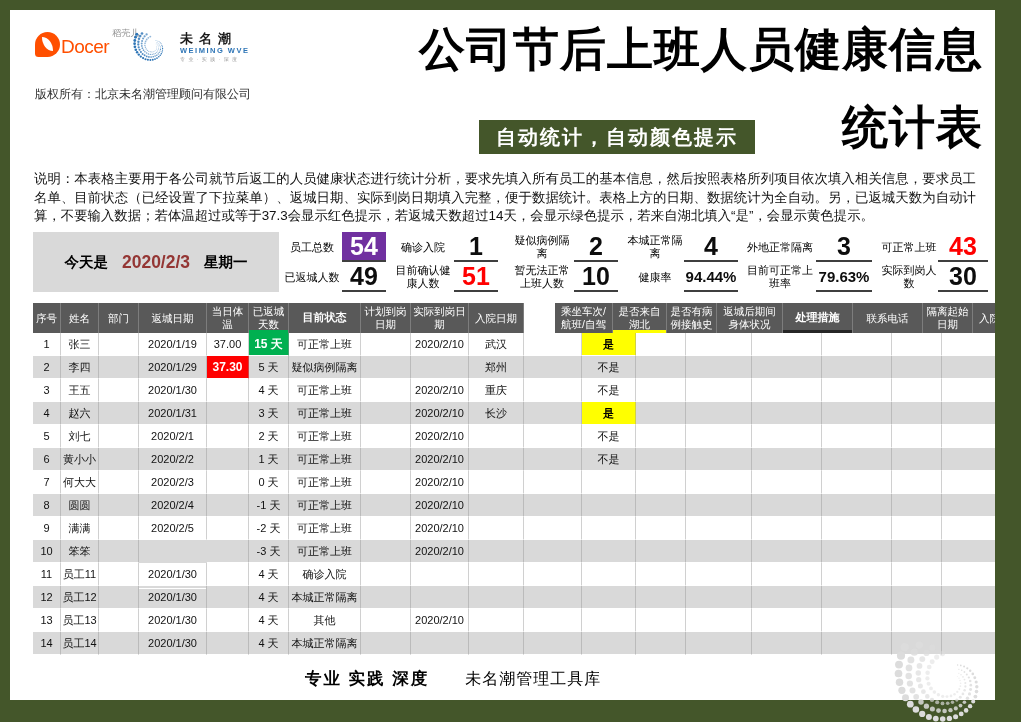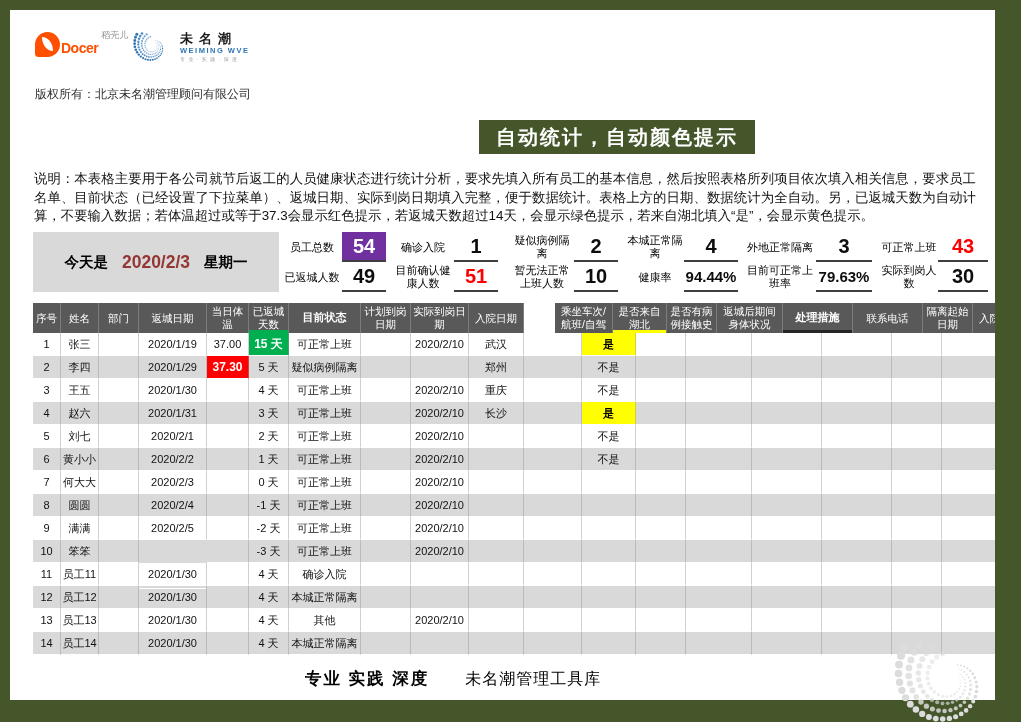--- a/index.html
+++ b/index.html
@@ -11,21 +11,21 @@
   .frame{position:absolute;inset:0;background:var(--frame,#44562A)}
   .page{position:absolute;left:10px;top:10px;width:985px;height:690px;background:#fff}
 
   
   .docer-logo{position:absolute;left:25px;top:22px;display:flex;align-items:flex-end}
   .docer-icon{display:inline-block;width:25px;height:25px;background:var(--docer,#FF4F00);
     border-radius:50% 50% 50% 14%;position:relative;margin-right:1px}
   .docer-icon::after{content:"";position:absolute;left:7px;top:5px;width:11px;height:14px;
     background:#fff;border-radius:0 100% 0 100%}
   .docer-word{position:relative;padding-right:4px}
-  .docer-text{font-size:14px;font-weight:700;color:var(--docer,#FF4F00);letter-spacing:-.5px;line-height:1}
+  .docer-text{font-size:19px;font-weight:400;color:var(--docer,#FF4F00);letter-spacing:-.5px;line-height:1}
   .docer-sub{position:absolute;right:-26px;top:-10px;font-size:9px;color:#8f8f8f;white-space:nowrap}
   .wm-logo{position:absolute;left:122px;top:14px;display:flex;align-items:center}
   .wm-logo svg{flex:0 0 auto}
   .wm-text{margin-left:2px}
   .wm-name{font-size:13px;font-weight:700;color:#1a1a1a;letter-spacing:6px;line-height:1.1;white-space:nowrap}
   .wm-en{font-size:7.5px;font-weight:700;color:var(--wmblue,#2E75B6);letter-spacing:1.5px;line-height:1.3;white-space:nowrap}
   .wm-slogan{font-size:5px;color:#9a9a9a;letter-spacing:1px;white-space:nowrap}
   .copyright{position:absolute;left:25px;top:76px;font-size:12px;color:#2f2f2f;white-space:nowrap}
 
   
@@ -42,21 +42,21 @@
 
   
   .today-box{position:absolute;left:23px;top:222px;width:246px;height:60px;background:var(--rowgray,#D9D9D9);
     display:flex;align-items:center;justify-content:center;gap:14px;white-space:nowrap}
   .t-label,.t-week{font-size:14.5px;font-weight:700;color:#000}
   .t-date{font-size:17.5px;font-weight:700;color:var(--datered,#943634)}
   .stats{position:absolute;left:272px;top:222px;width:706px;height:60px;display:flex}
   .sg{display:grid;grid-auto-rows:30px;grid-template-columns:auto auto}
   .sg-label{display:flex;align-items:center;justify-content:center;text-align:center;
     font-size:11px;line-height:1.15;color:#000;padding:0 1px;box-sizing:border-box}
-  .sg-val{display:flex;align-items:center;justify-content:center;font-size:20px;font-weight:700;
+  .sg-val{display:flex;align-items:center;justify-content:center;font-size:25px;font-weight:700;
     color:#0d0d0d;border-bottom:2px solid #3f3f3f;box-sizing:border-box}
   .sg-val.purple{background:var(--purple,#7030A0);color:#fff}
   .sg-val.red{color:var(--alertred,#FF0000)}
   .sg-val.pct{font-size:15px}
   .sg:nth-child(1){margin-right:6px}  .sg:nth-child(1) .sg-label{width:60px} .sg:nth-child(1) .sg-val{width:44px}
   .sg:nth-child(2){margin-right:12px} .sg:nth-child(2) .sg-label{width:62px} .sg:nth-child(2) .sg-val{width:44px}
   .sg:nth-child(3){margin-right:8px}  .sg:nth-child(3) .sg-label{width:64px} .sg:nth-child(3) .sg-val{width:44px}
   .sg:nth-child(4){margin-right:6px}  .sg:nth-child(4) .sg-label{width:58px} .sg:nth-child(4) .sg-val{width:54px}
   .sg:nth-child(5){margin-right:8px}  .sg:nth-child(5) .sg-label{width:72px} .sg:nth-child(5) .sg-val{width:56px}
   .sg:nth-child(6) .sg-label{width:58px} .sg:nth-child(6) .sg-val{width:50px}
@@ -206,20 +206,22 @@
         </svg>
       <div class="wm-text">
         <div class="wm-name">未名潮</div>
         <div class="wm-en">WEIMING WVE</div>
         <div class="wm-slogan">专 业 · 实 践 · 深 度</div>
       </div>
     </div>
 
     <div class="copyright">版权所有：北京未名潮管理顾问有限公司</div>
 
+    <div class="title-l1">公司节后上班人员健康信息</div>
+    <div class="title-l2">统计表</div>
     <div class="badge">自动统计，自动颜色提示</div>
 
     <div class="desc">说明：本表格主要用于各公司就节后返工的人员健康状态进行统计分析，要求先填入所有员工的基本信息，然后按照表格所列项目依次填入相关信息，要求员工名单、目前状态（已经设置了下拉菜单）、返城日期、实际到岗日期填入完整，便于数据统计。表格上方的日期、数据统计为全自动。另，已返城天数为自动计算，不要输入数据；若体温超过或等于37.3会显示红色提示，若返城天数超过14天，会显示绿色提示，若来自湖北填入“是”，会显示黄色提示。</div>
 
     <div class="today-box">
       <span class="t-label">今天是</span>
       <span class="t-date">2020/2/3</span>
       <span class="t-week">星期一</span>
     </div>
 

